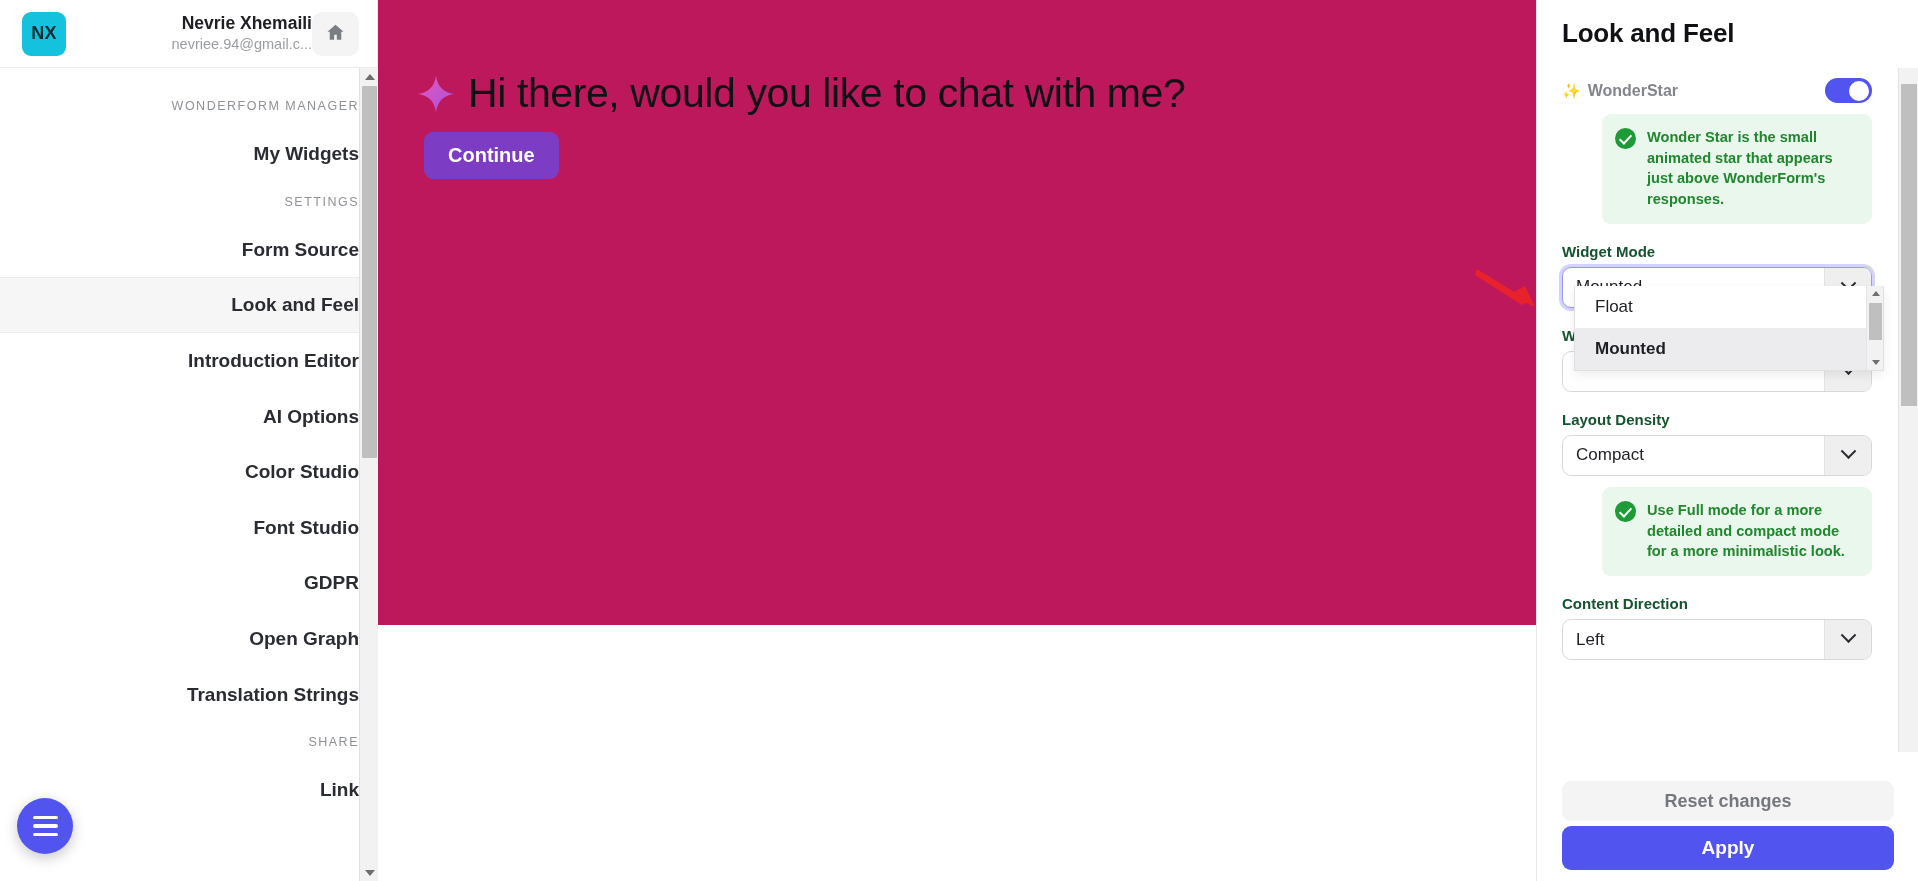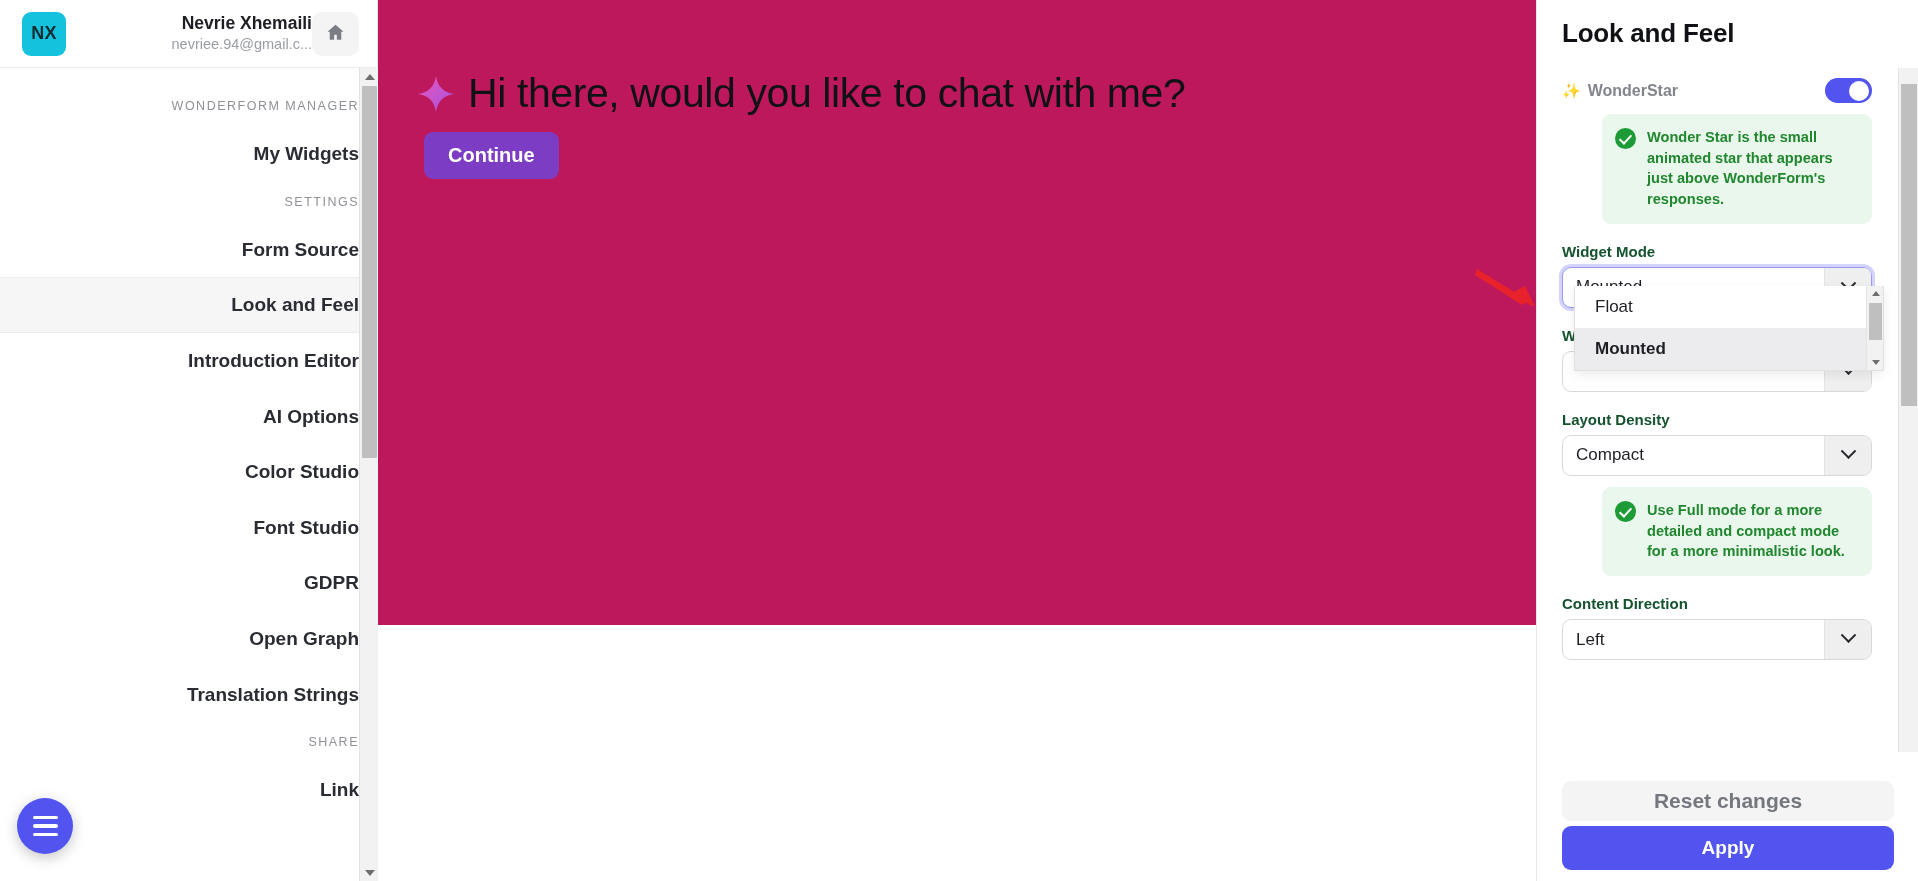--- a/index.html
+++ b/index.html
@@ -425,21 +425,21 @@
     left: 25px;
     bottom: 11px;
     width: 332px;
   }
   .btn-reset {
     width: 100%;
     height: 40px;
     background: #f4f4f5;
     border: none;
     border-radius: 9px;
-    font-size: 21px;
+    font-size: 18px;
     font-weight: 700;
     color: #74777d;
     cursor: pointer;
     font-family: "Liberation Sans", sans-serif;
   }
   .btn-apply {
     width: 100%;
     height: 44px;
     margin-top: 5px;
     background: #5254f0;

